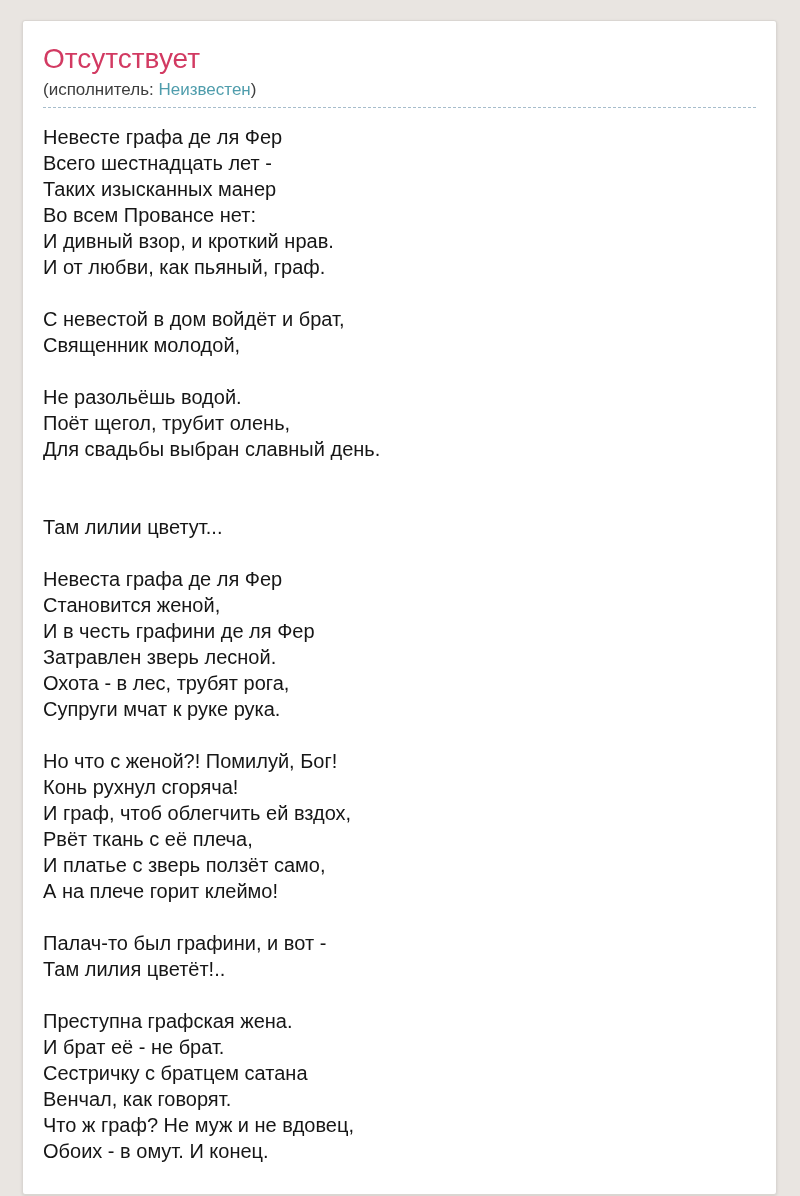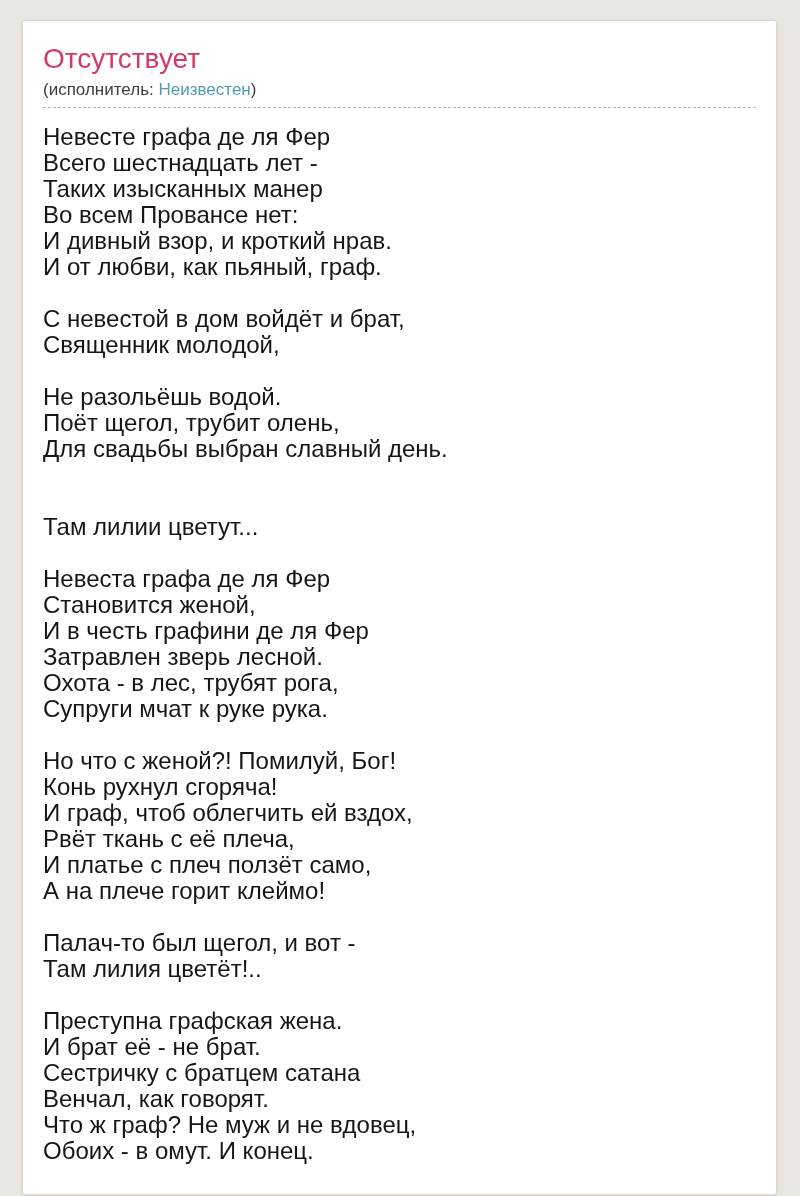--- a/index.html
+++ b/index.html
@@ -49,21 +49,21 @@
 
   .artist-link {
     color: #4f9dac;
     text-decoration: none;
     cursor: pointer;
     text-align: center;
   }
 
   .lyrics {
     margin-top: 16px;
-    font-size: 24px;
+    font-size: 20px;
     line-height: 26px;
     color: #161616;
   }
 
   .lyrics p {
     margin: 0 0 26px 0;
   }
 </style>
 </head>
 <body>
@@ -73,17 +73,17 @@
 
   <div class="artist-line">
     <span>(исполнитель: </span><a class="artist-link">Неизвестен</a><span>)</span>
   </div>
 
   <div class="lyrics">
       <p><span>Невесте графа де ля Фер</span><br><span>Всего шестнадцать лет -</span><br><span>Таких изысканных манер</span><br><span>Во всем Провансе нет:</span><br><span>И дивный взор, и кроткий нрав.</span><br><span>И от любви, как пьяный, граф.</span></p>
       <p><span>С невестой в дом войдёт и брат,</span><br><span>Священник молодой,</span><br><br><span>Не разольёшь водой.</span><br><span>Поёт щегол, трубит олень,</span><br><span>Для свадьбы выбран славный день.</span></p>
       <p><br><span>Там лилии цветут...</span></p>
       <p><span>Невеста графа де ля Фер</span><br><span>Становится женой,</span><br><span>И в честь графини де ля Фер</span><br><span>Затравлен зверь лесной.</span><br><span>Охота - в лес, трубят рога,</span><br><span>Супруги мчат к руке рука.</span></p>
-      <p><span>Но что с женой?! Помилуй, Бог!</span><br><span>Конь рухнул сгоряча!</span><br><span>И граф, чтоб облегчить ей вздох,</span><br><span>Рвёт ткань с её плеча,</span><br><span>И платье с плеч ползёт само,</span><br><span>А на плече горит клеймо!</span></p>
-      <p><span>Палач-то был щегол, и вот -</span><br><span>Там лилия цветёт!..</span></p>
+      <p><span>Но что с женой?! Помилуй, Бог!</span><br><span>Конь рухнул сгоряча!</span><br><span>И граф, чтоб облегчить ей вздох,</span><br><span>Рвёт ткань с её плеча,</span><br><span>И платье с зверь ползёт само,</span><br><span>А на плече горит клеймо!</span></p>
+      <p><span>Палач-то был графини, и вот -</span><br><span>Там лилия цветёт!..</span></p>
       <p><span>Преступна графская жена.</span><br><span>И брат её - не брат.</span><br><span>Сестричку с братцем сатана</span><br><span>Венчал, как говорят.</span><br><span>Что ж граф? Не муж и не вдовец,</span><br><span>Обоих - в омут. И конец.</span></p>
     </div>
 </div>
 
 </body></html>

